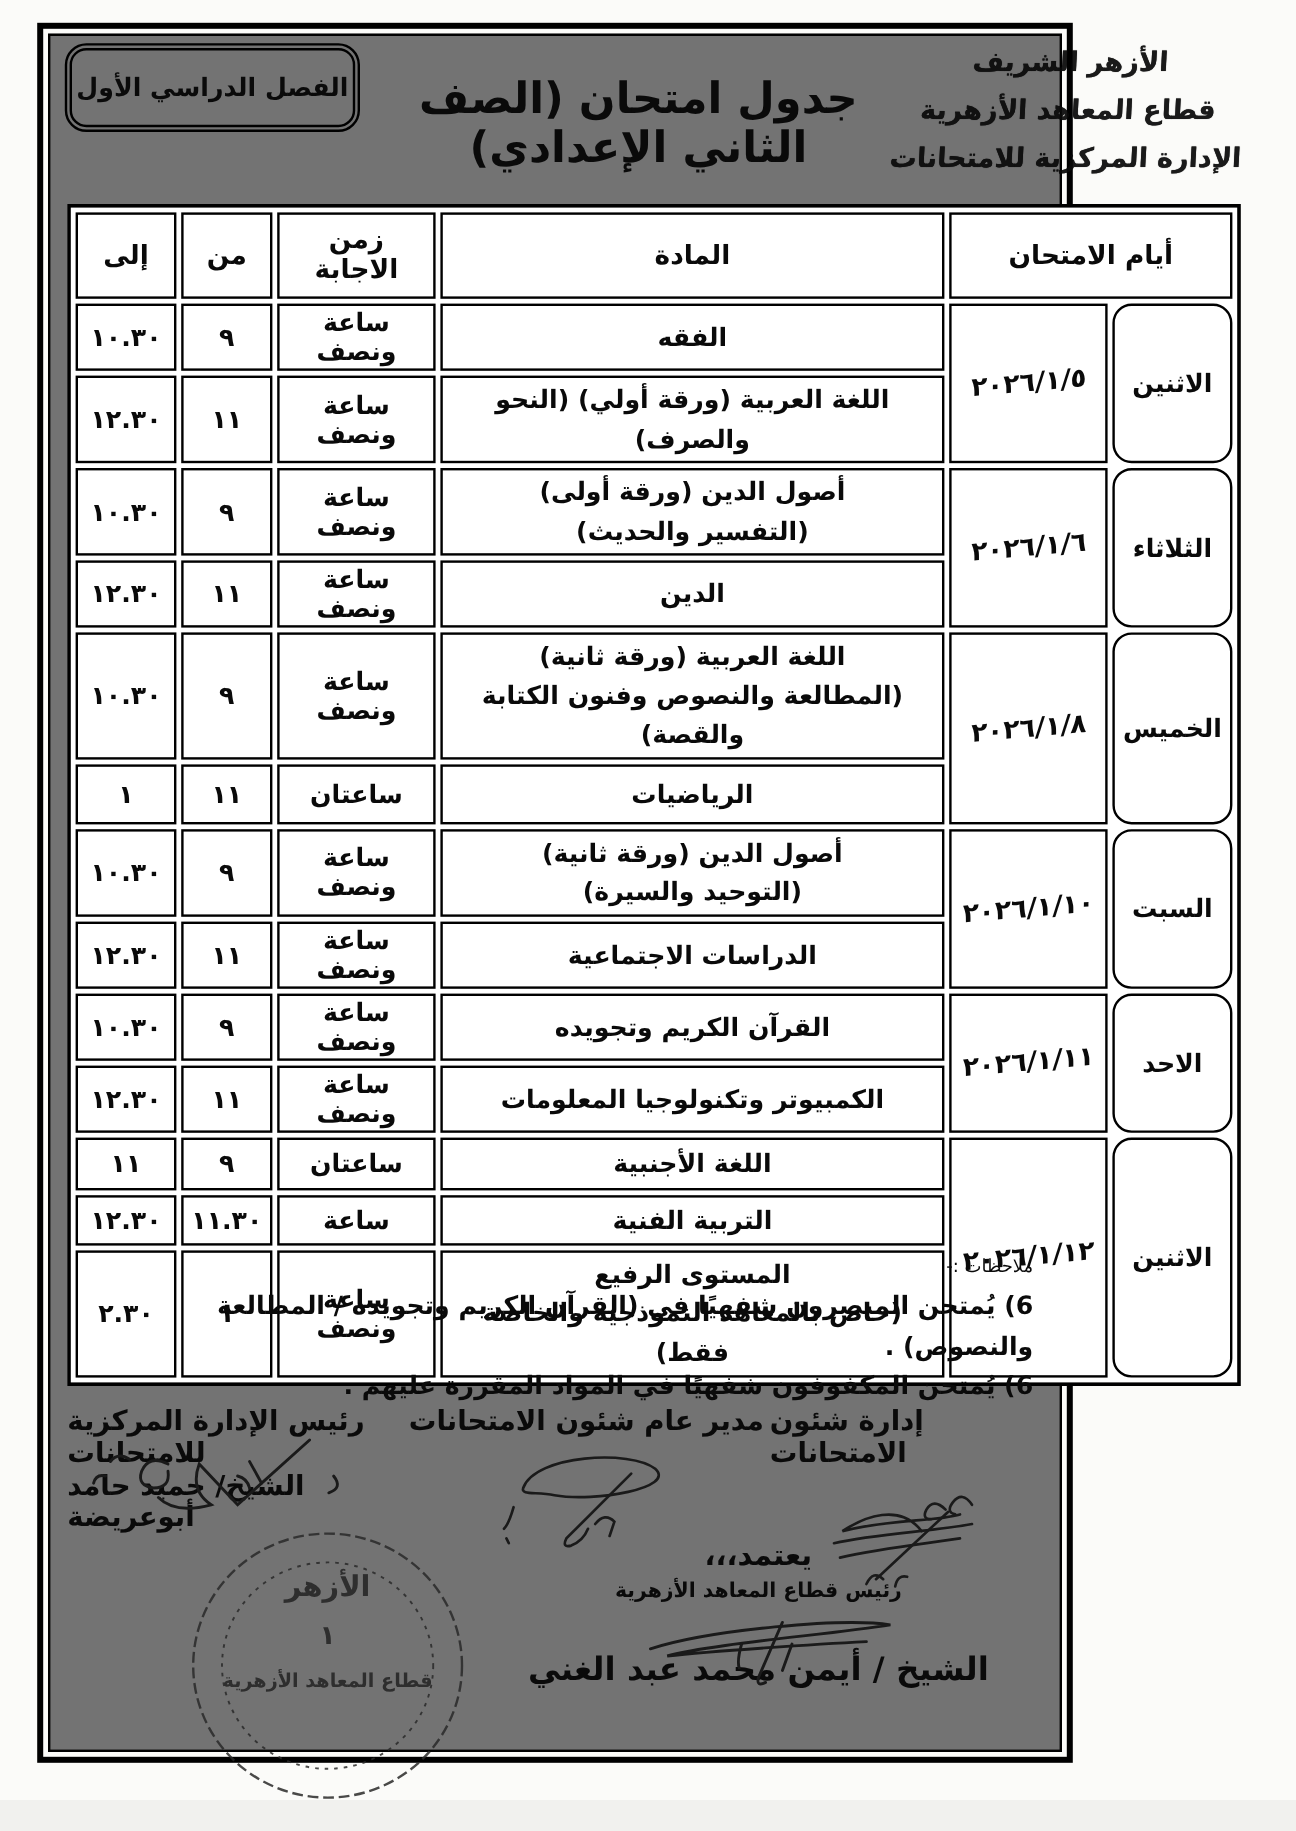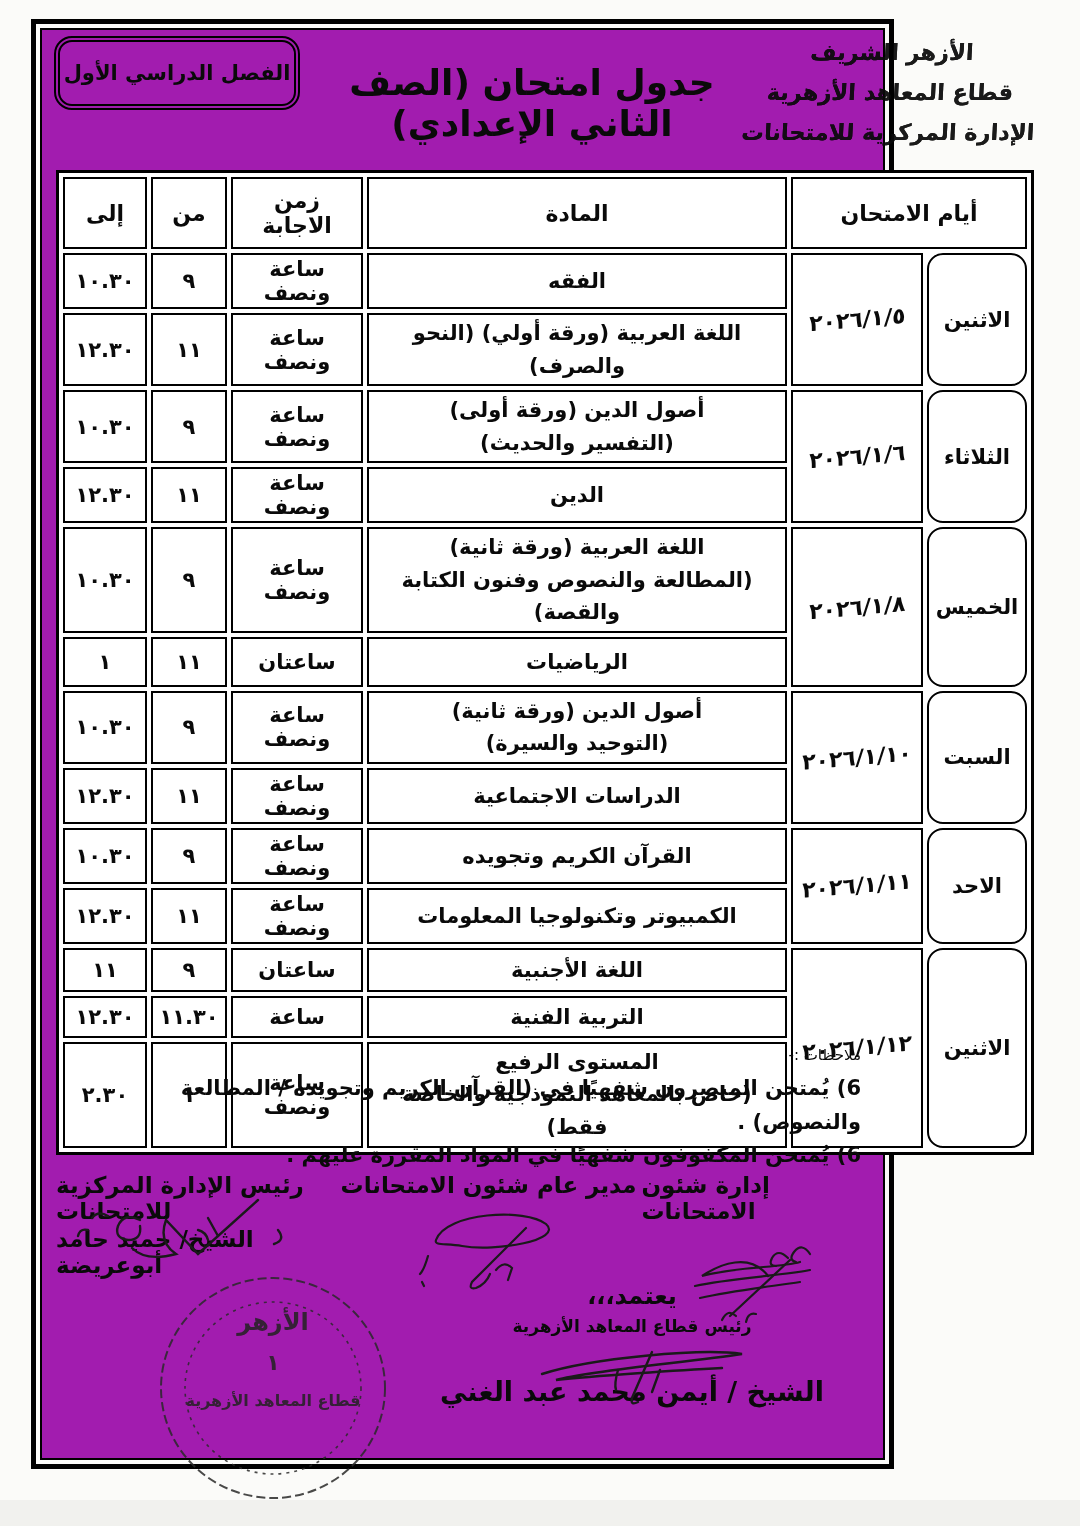--- a/index.html
+++ b/index.html
@@ -1,19 +1,19 @@
 <!DOCTYPE html>
 <html lang="ar" dir="rtl"><head>
 <meta charset="utf-8">
 <style>
   * { margin:0; padding:0; box-sizing:border-box; }
   html,body { width:1080px; height:1526px; background:#fbfbf9; font-family:"DejaVu Sans", sans-serif; color:#0a0a0a; overflow:hidden; }
   .page {
     position:absolute; left:40px; top:28px; width:845px; height:1432px;
-    background:#a21caf; border:2px solid #000; outline:5px solid #000; outline-offset:4px;
+    background:#737373; border:2px solid #000; outline:5px solid #000; outline-offset:4px;
   }
   
   .semester-box {
     position:absolute; left:16px; top:10px; width:238px; height:66px;
     border:2px solid #000; border-radius:14px; display:flex; align-items:center; justify-content:center;
   }
   .semester-box .inner-ring{
     position:absolute; inset:-6px; border:2px solid #000; border-radius:18px; pointer-events:none;
   }
   .semester-box span { font-weight:bold; font-size:21px; }

